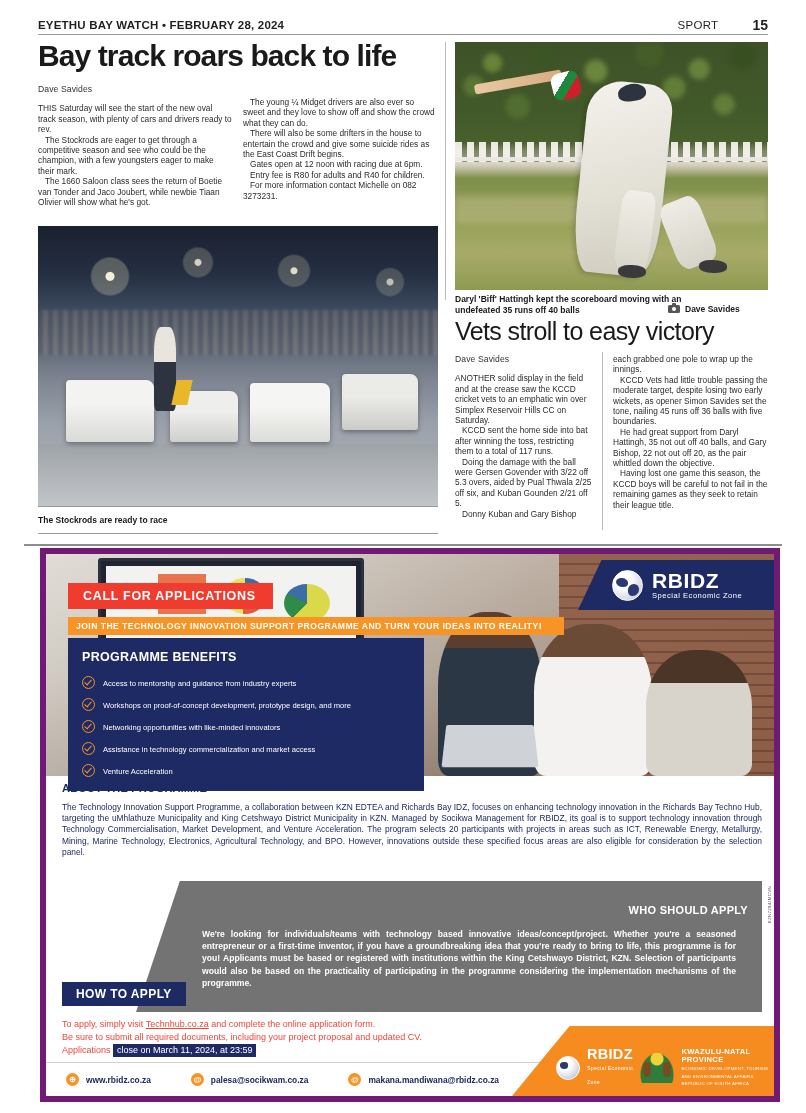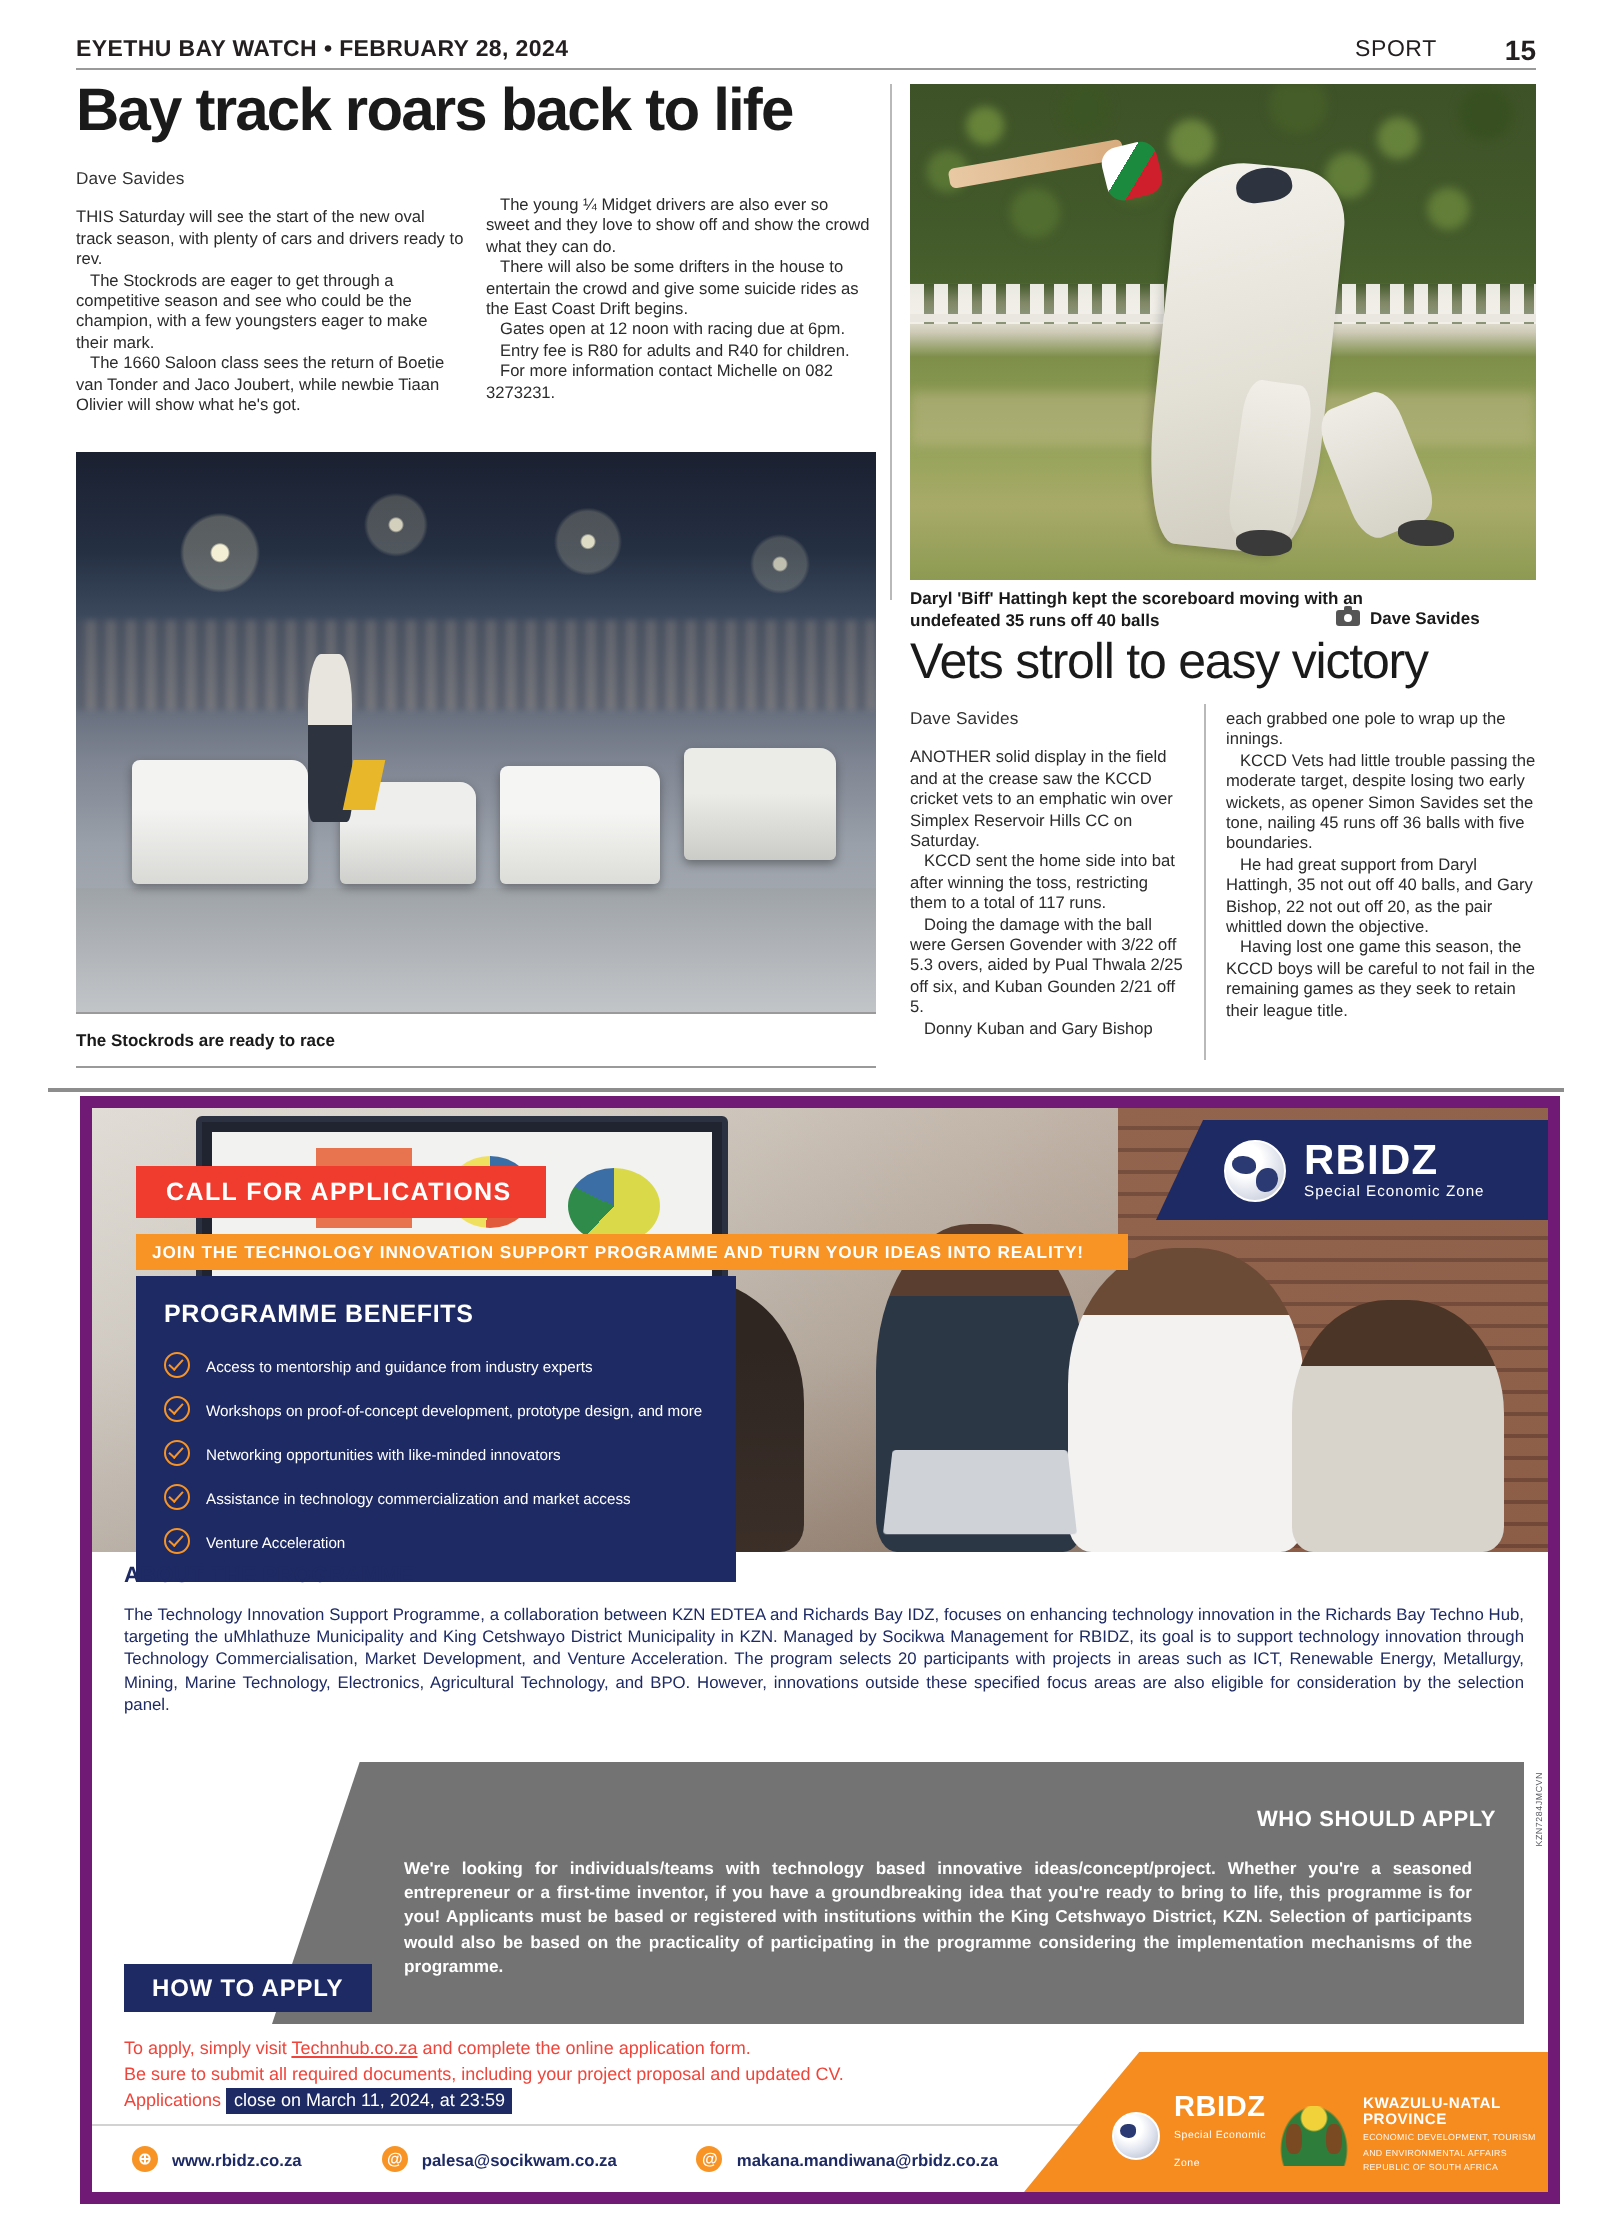--- a/index.html
+++ b/index.html
@@ -485,21 +485,21 @@
   .rbidz-sub {
     color: #ffffff;
     font-size: 7.6px;
     letter-spacing: 0.5px;
     line-height: 9px;
   }
 
   .benefits {
     position: absolute;
     left: 22px; top: 84px;
-    width: 300px;
+    width: 356px;
     background: #1e2a63;
     padding: 12px 14px 14px 14px;
     box-sizing: border-box;
   }
   .benefits h3 {
     margin: 0 0 11px 0;
     color: #ffffff;
     font-size: 12.5px;
     font-weight: 700;
     letter-spacing: 0.3px;

